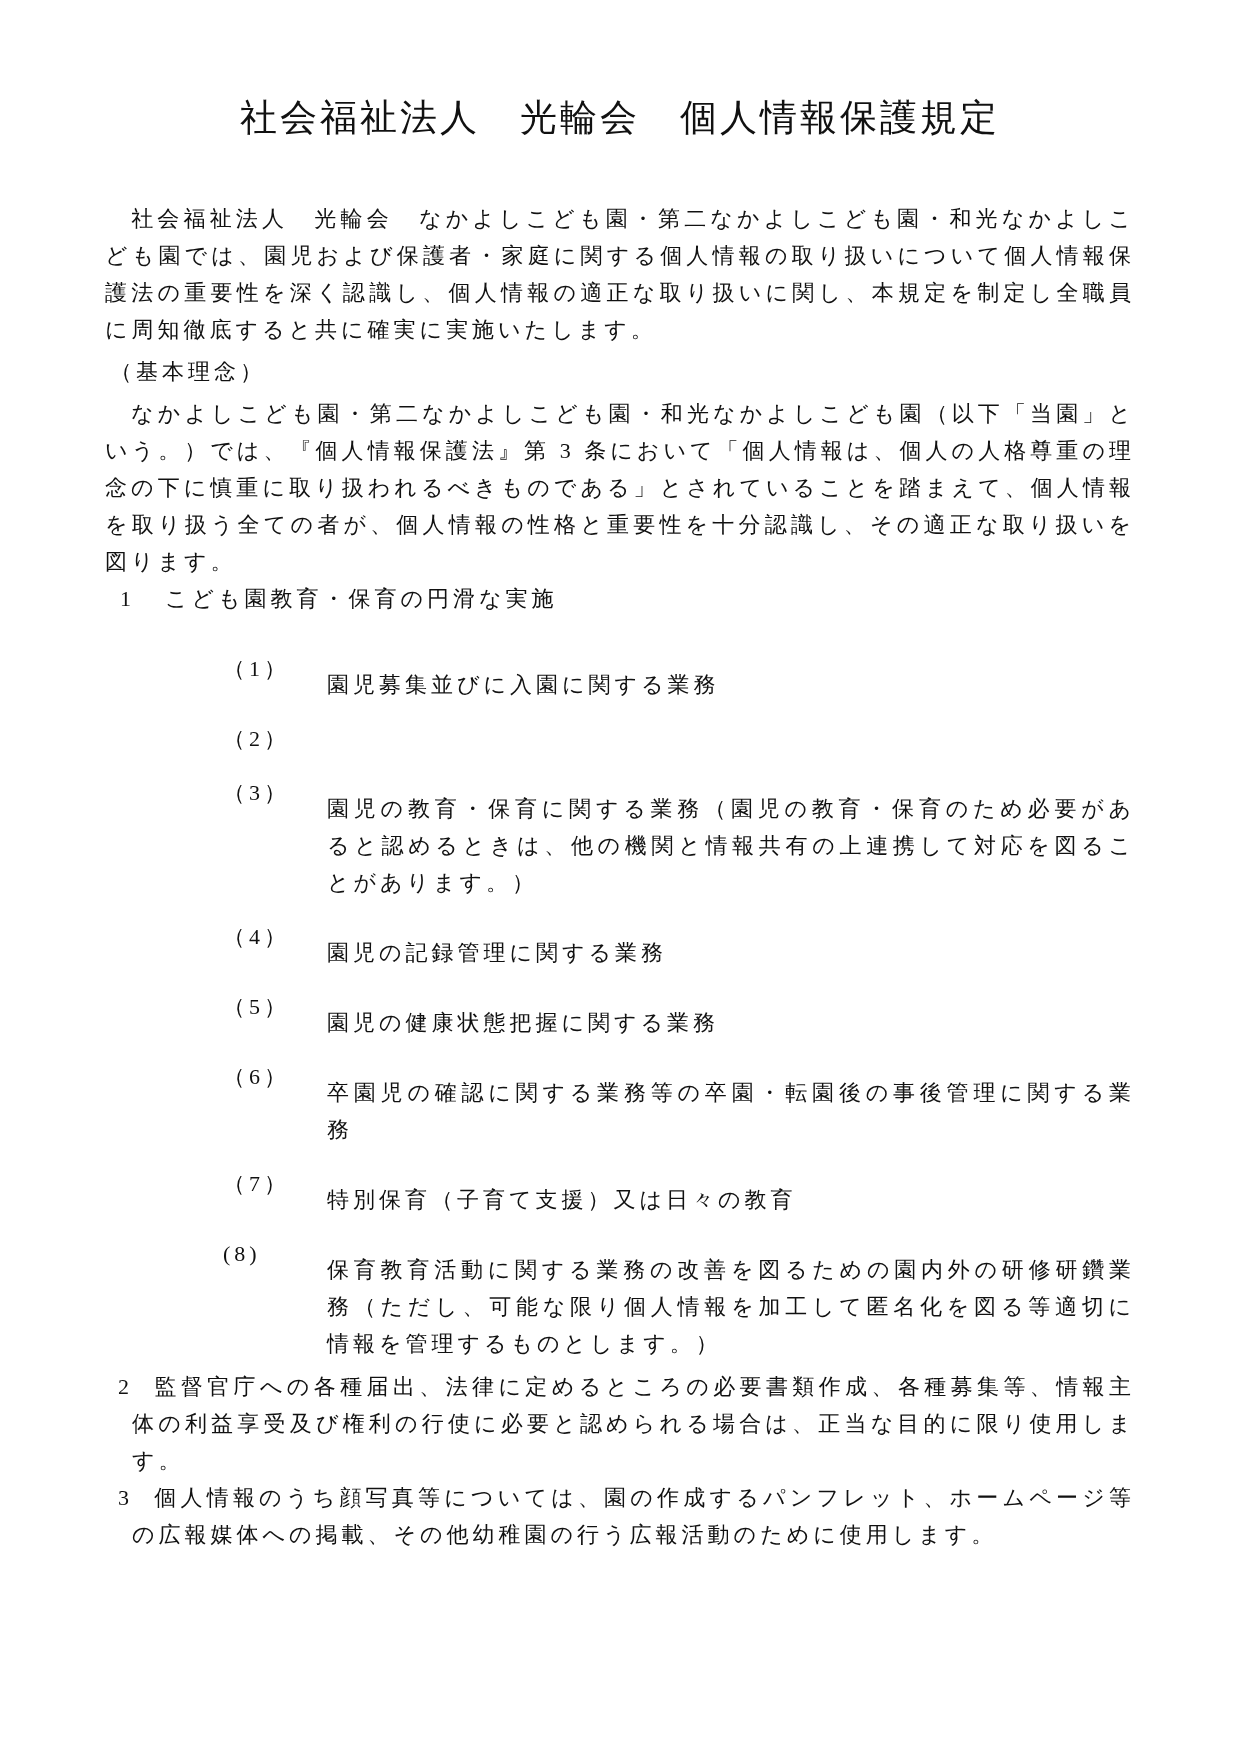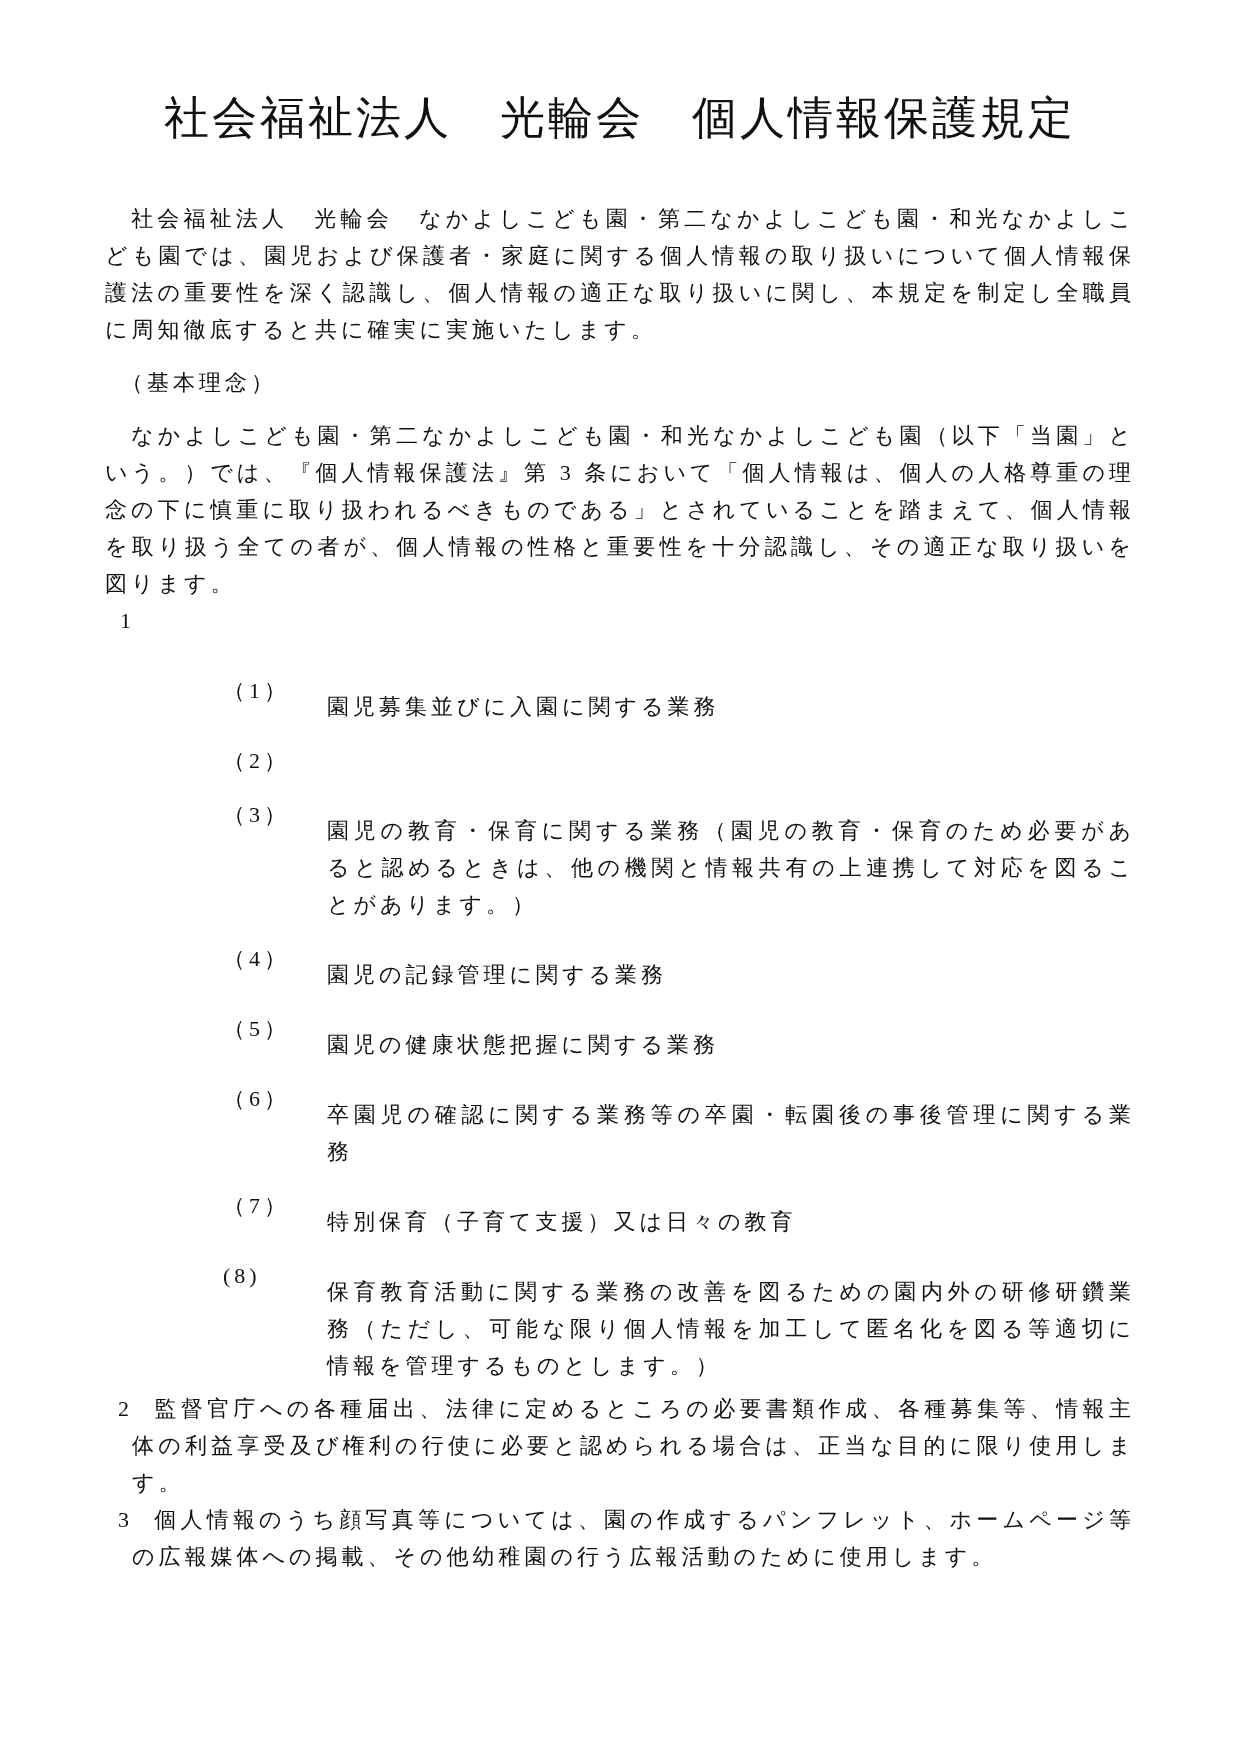--- a/index.html
+++ b/index.html
@@ -17,33 +17,33 @@
     font-family: "Liberation Serif", "DejaVu Serif", serif;
     font-size: 22px;
     line-height: 37px;
     letter-spacing: 4px;
     box-sizing: border-box;
     padding: 92px 106px 0 105px;
     overflow: hidden;
   }
   .doc-title {
     margin: 0 0 56px 0;
-    font-size: 45px;
+    font-size: 37px;
     line-height: 52px;
     letter-spacing: 3px;
     font-weight: normal;
     text-align: center;
     white-space: nowrap;
   }
   p.body-par {
     margin: 0;
     text-align: justify;
   }
   p.heading-line {
-    margin: 16px;
+    margin: 5px;
     text-align: left;
   }
   
   .num-item-1 {
     display: flex;
     margin: 0;
     padding-left: 15px;
   }
   .num-item-1 .item-num {
     flex: 0 0 45px;
@@ -93,20 +93,21 @@
 
   <p class="heading-line">（基本理念）</p>
 
   <p class="body-par">　なかよしこども園・第二なかよしこども園・和光なかよしこども園（以下「当園」という。）では、『個人情報保護法』第 3 条において「個人情報は、個人の人格尊重の理念の下に慎重に取り扱われるべきものである」とされていることを踏まえて、個人情報を取り扱う全ての者が、個人情報の性格と重要性を十分認識し、その適正な取り扱いを図ります。</p>
 
 
 
 
   <div class="num-item-1">
     <span class="item-num">1</span>
+    <span class="item-text">こども園教育・保育の円滑な実施</span>
   </div>
 
   <div class="sub-list">
 
     <div class="sub-item">
       <span class="sub-num">（1）</span>
       <span class="sub-text">園児募集並びに入園に関する業務</span>
     </div>
 
     <div class="sub-item">

